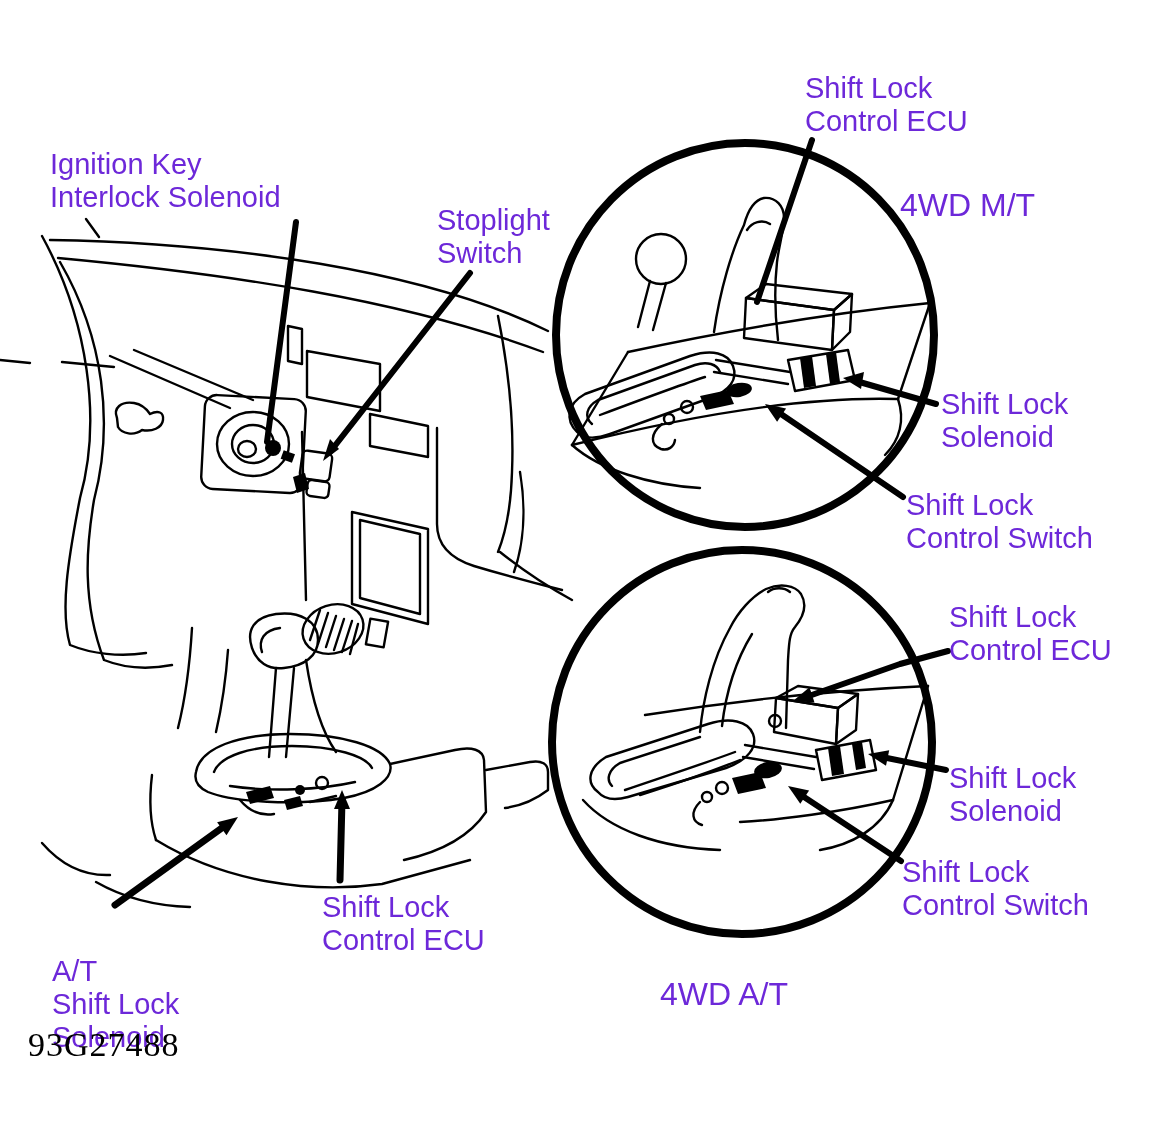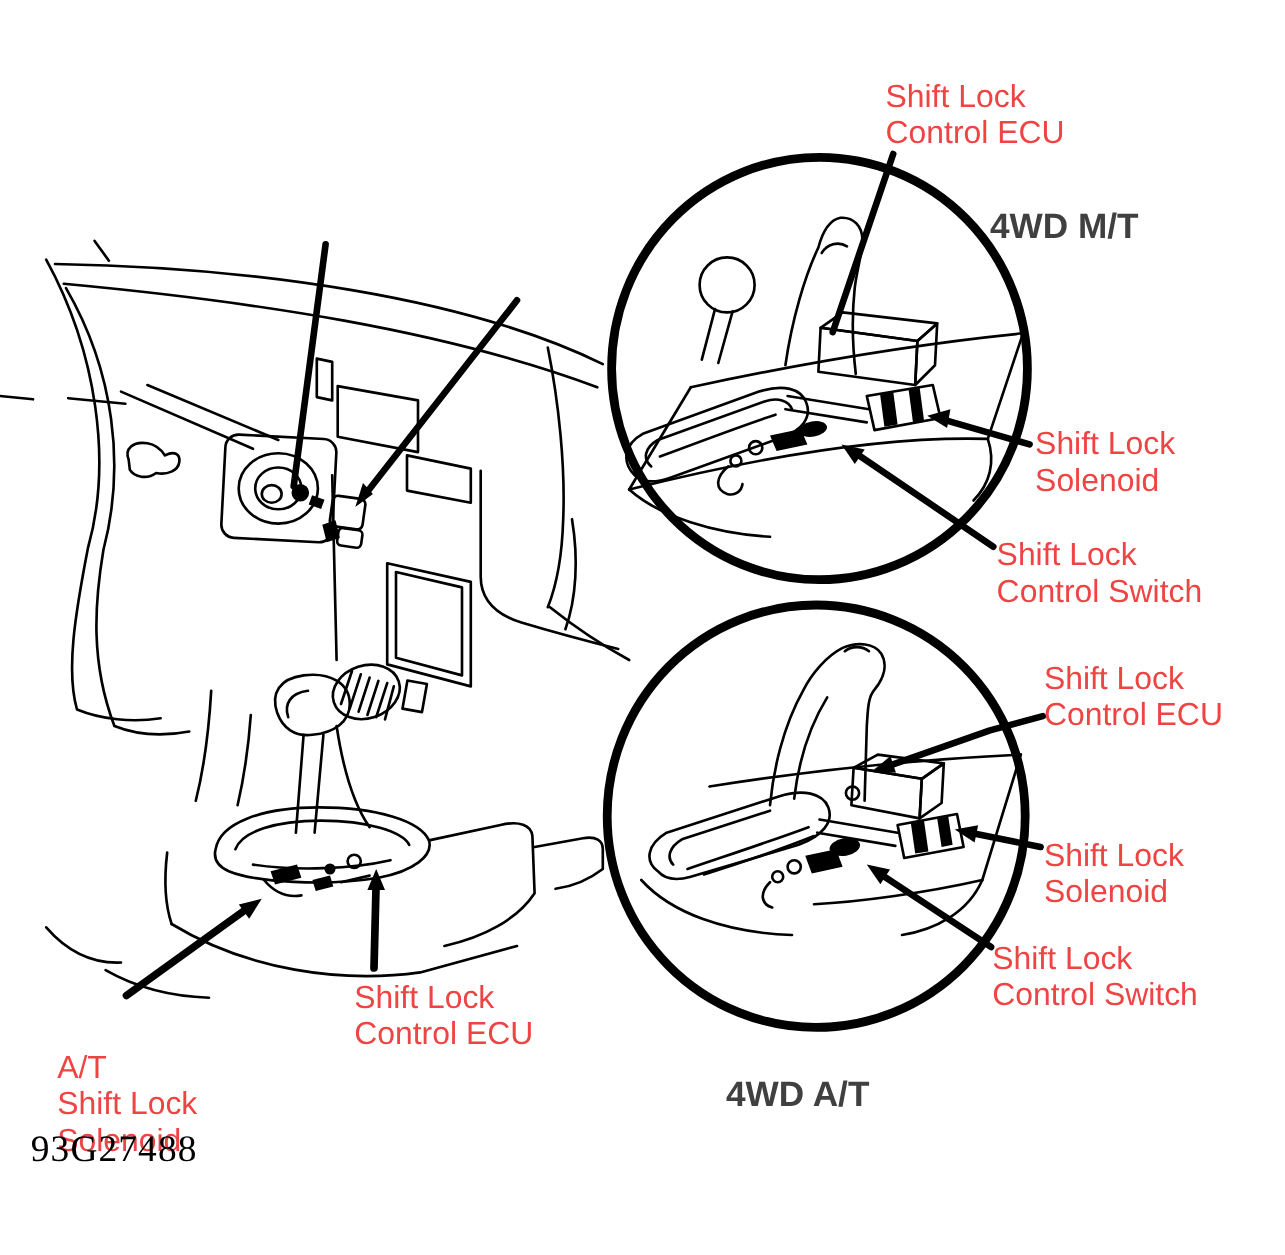--- a/index.html
+++ b/index.html
@@ -6,31 +6,31 @@
   .stage{
     position:relative;
     width:1168px;height:1141px;
     background:#ffffff;
     overflow:hidden;
     font-family:"Liberation Sans", sans-serif;
   }
   .stage svg{position:absolute;left:0;top:0;}
   .lbl{
     position:absolute;
-    color:#ef4444;
+    color:#6d28d9;
     font-size:29px;
     line-height:1.14;
     white-space:pre-line;
     letter-spacing:0px;
   }
   .ttl{
     position:absolute;
-    color:#404040;
+    color:#6d28d9;
     font-size:32px;
-    font-weight:bold;
+    font-weight:normal;
     white-space:pre-line;
     text-align:right;
   }
   .figid{
     position:absolute;
     color:#000;
     font-family:"Liberation Serif", serif;
     font-size:34px;
     letter-spacing:1px;
   }
@@ -205,21 +205,25 @@
 
       <path class="ink lead" d="M 948,651 L 900,664 L 806,697"></path>
       <polygon class="blk" points="793,701 809.5,687.3 814.5,702.5"></polygon>
       <path class="ink lead" d="M 946,770 L 882,757"></path>
       <polygon class="blk" points="868,754 889.2,750.2 886,765.8"></polygon>
       <path class="ink lead" d="M 901,861 L 801,795"></path>
       <polygon class="blk" points="788,786 800.3,803.8 809.1,790.4"></polygon>
     </g>
   </svg>
 
-
+  <div class="lbl" style="left:50px;top:148px;">Ignition Key
+Interlock Solenoid</div>
+
+  <div class="lbl" style="left:437px;top:204px;">Stoplight
+Switch</div>
 
   <div class="lbl" style="left:805px;top:72px;">Shift Lock
 Control ECU</div>
 
   <div class="ttl" style="left:900px;top:187px;">4WD M/T</div>
 
   <div class="lbl" style="left:941px;top:388px;">Shift Lock
 Solenoid</div>
 
   <div class="lbl" style="left:906px;top:489px;">Shift Lock

